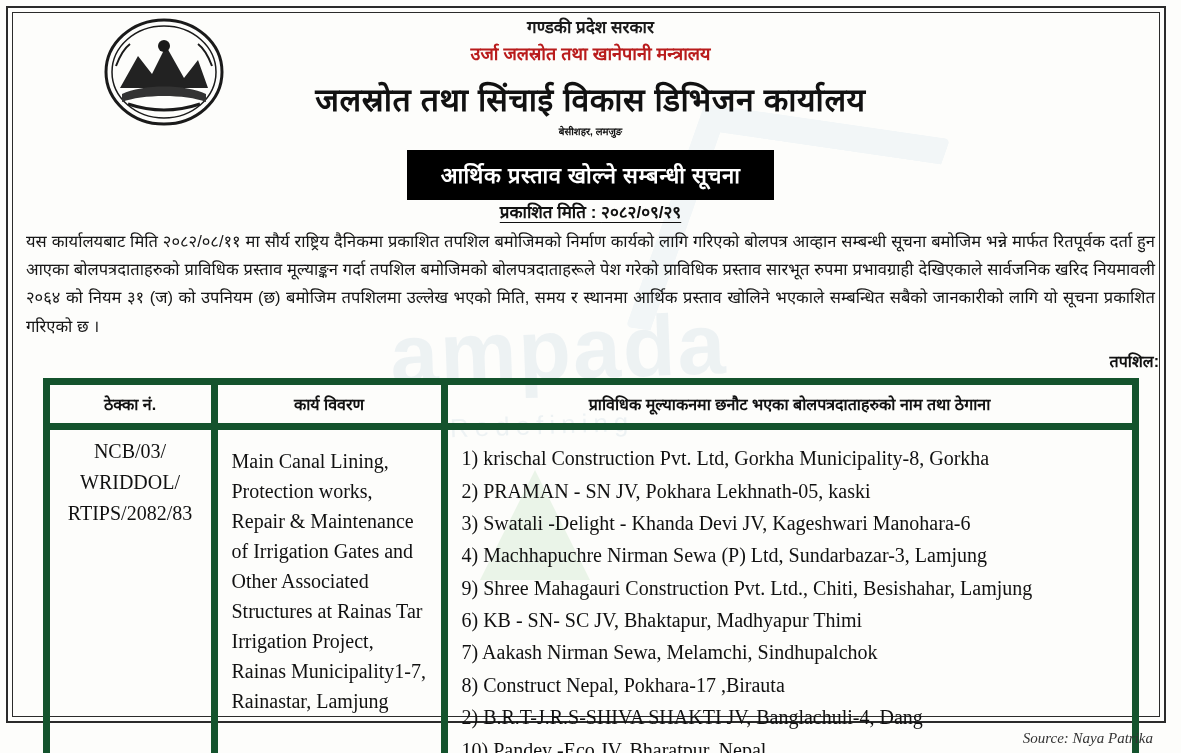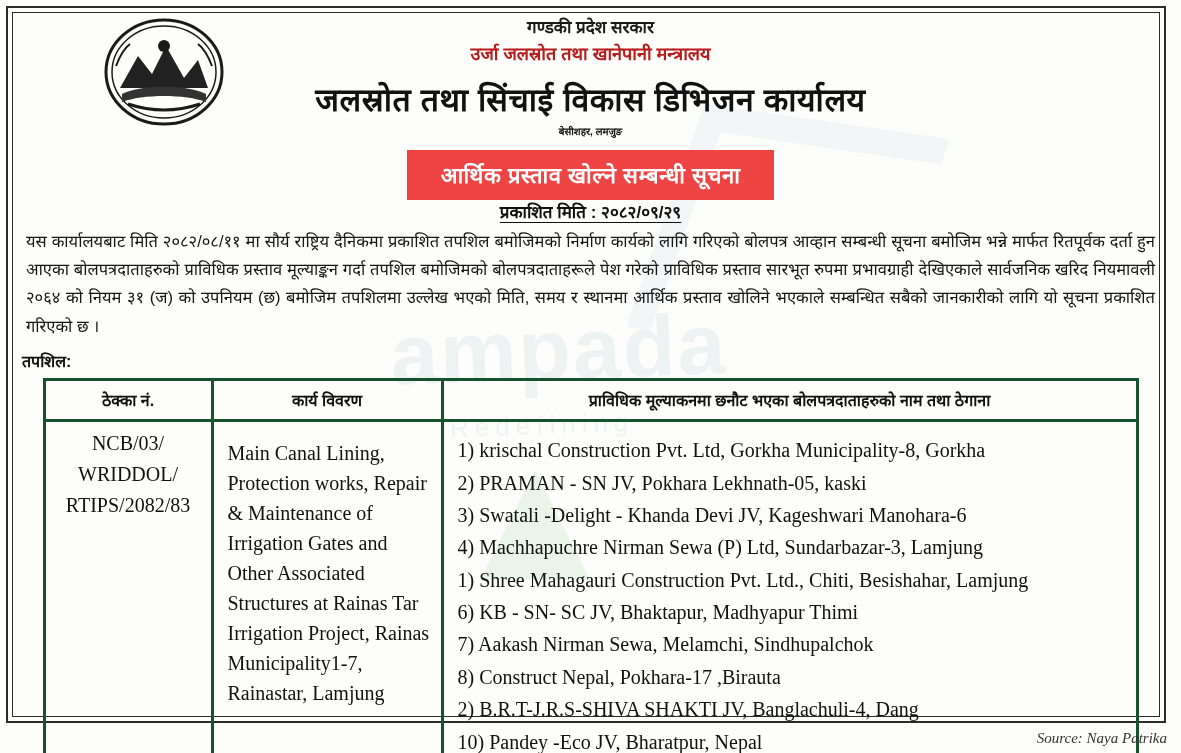--- a/index.html
+++ b/index.html
@@ -139,21 +139,21 @@
   }
   .place-line {
     font-family: "Liberation Sans", sans-serif;
     font-size: 10px;
     font-weight: bold;
     margin-top: 4px;
   }
 
   .title-bar {
     display: inline-block;
-    background: #ef4444;
+    background: #000000;
     color: #ffffff;
     font-family: "Liberation Sans", sans-serif;
     font-size: 22px;
     font-weight: bold;
     padding: 9px 34px 11px 34px;
     margin-top: 12px;
     letter-spacing: 0.5px;
   }
 
   .pub-date {
@@ -169,39 +169,39 @@
     margin-top: 4px;
     font-family: "Liberation Sans", sans-serif;
     font-size: 16.5px;
     line-height: 1.72;
     text-align: justify;
     color: #151515;
     padding: 0 4px;
   }
 
   .taphasil {
-    text-align: left;
+    text-align: right;
     font-family: "Liberation Sans", sans-serif;
     font-size: 16px;
     font-weight: bold;
     margin-top: 10px;
     margin-bottom: 6px;
   }
 
   
   table.notice {
     width: 1096px;
     margin: 0 auto;
     border-collapse: collapse;
     table-layout: fixed;
     background: transparent;
   }
   table.notice th,
   table.notice td {
-    border: 3px solid #14532d;
+    border: 7px solid #14532d;
     vertical-align: top;
   }
   table.notice th {
     font-family: "Liberation Sans", sans-serif;
     font-size: 16px;
     font-weight: bold;
     text-align: center;
     padding: 8px 4px;
     vertical-align: middle;
   }
@@ -230,21 +230,21 @@
     padding: 0;
     font-size: 20px;
     line-height: 1.62;
   }
   ol.bidders li {
     white-space: nowrap;
   }
 
   .source {
     position: absolute;
-    right: 14px;
+    right: 28px;
     bottom: 6px;
     font-family: "Liberation Serif", serif;
     font-style: italic;
     font-size: 15px;
     color: #333;
     z-index: 4;
   }
 </style>
 </head>
 <body>
@@ -309,21 +309,21 @@
       <tbody>
         <tr>
           <td class="contract-cell">NCB/03/ WRIDDOL/ RTIPS/2082/83</td>
           <td class="work-cell">Main Canal Lining, Protection works, Repair &amp; Maintenance of Irrigation Gates and Other Associated Structures at Rainas Tar Irrigation Project, Rainas Municipality1-7, Rainastar, Lamjung</td>
           <td class="bidders-cell">
             <ol class="bidders">
               <li>1) krischal Construction Pvt. Ltd, Gorkha Municipality-8, Gorkha</li>
               <li>2) PRAMAN - SN JV, Pokhara Lekhnath-05, kaski</li>
               <li>3) Swatali -Delight - Khanda Devi JV, Kageshwari Manohara-6</li>
               <li>4) Machhapuchre Nirman Sewa (P) Ltd, Sundarbazar-3, Lamjung</li>
-              <li>1) Shree Mahagauri Construction Pvt. Ltd., Chiti, Besishahar, Lamjung</li>
+              <li>9) Shree Mahagauri Construction Pvt. Ltd., Chiti, Besishahar, Lamjung</li>
               <li>6) KB - SN- SC JV, Bhaktapur, Madhyapur Thimi</li>
               <li>7) Aakash Nirman Sewa, Melamchi, Sindhupalchok</li>
               <li>8) Construct Nepal, Pokhara-17 ,Birauta</li>
               <li>2) B.R.T-J.R.S-SHIVA SHAKTI JV, Banglachuli-4, Dang</li>
               <li>10) Pandey -Eco JV, Bharatpur, Nepal</li>
 
             </ol>
           </td>
         </tr>
 

